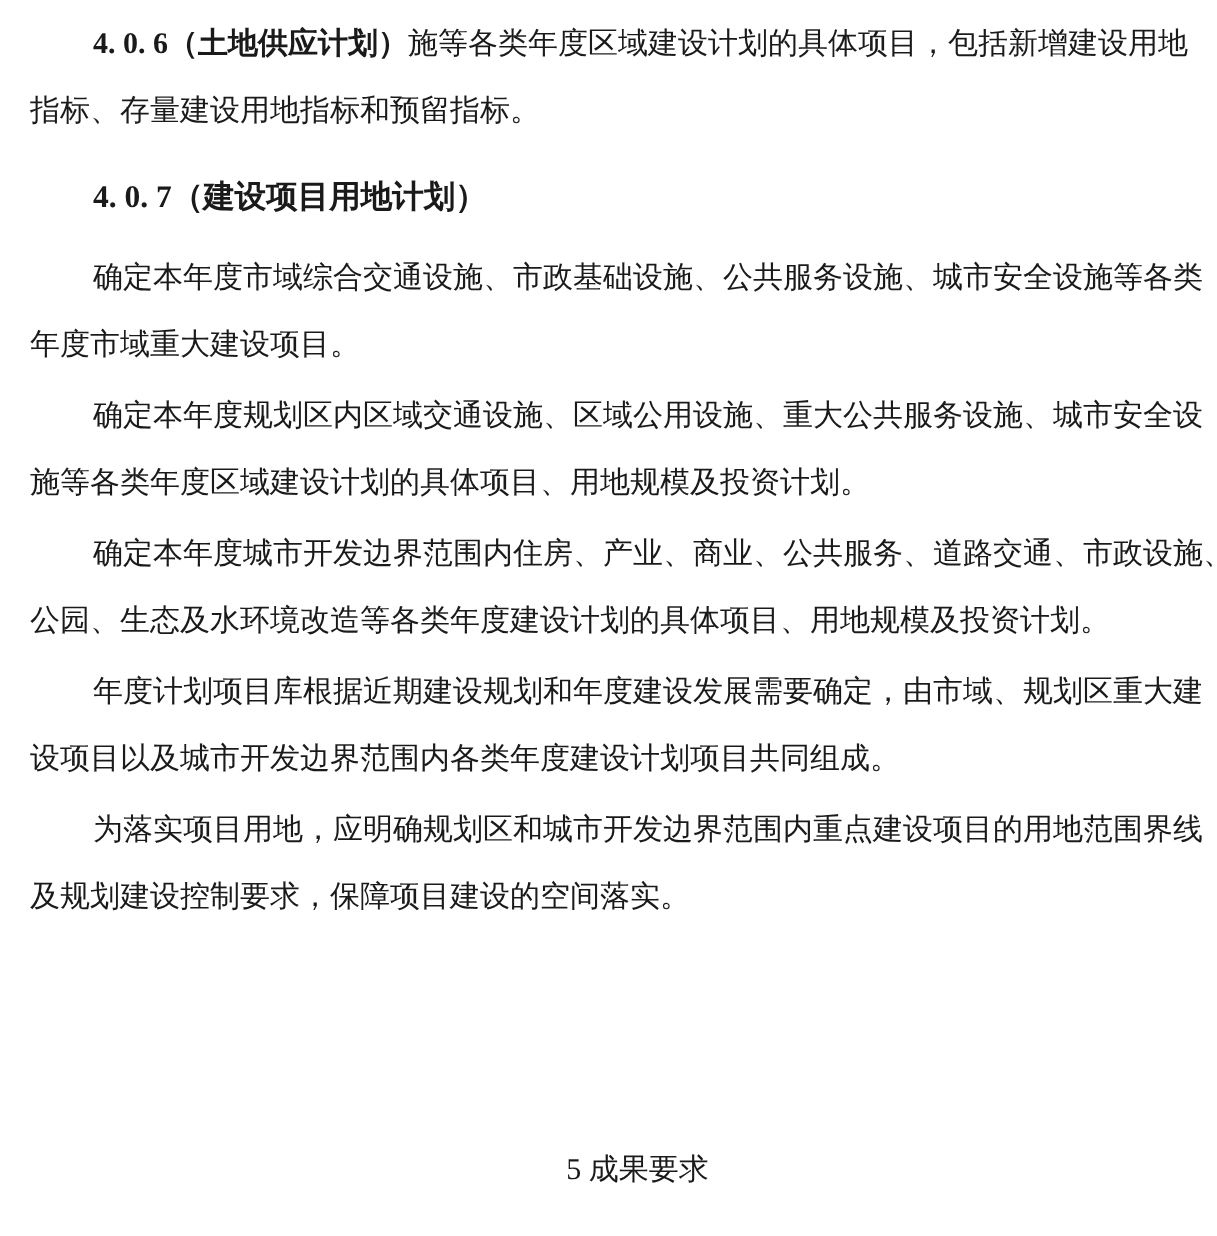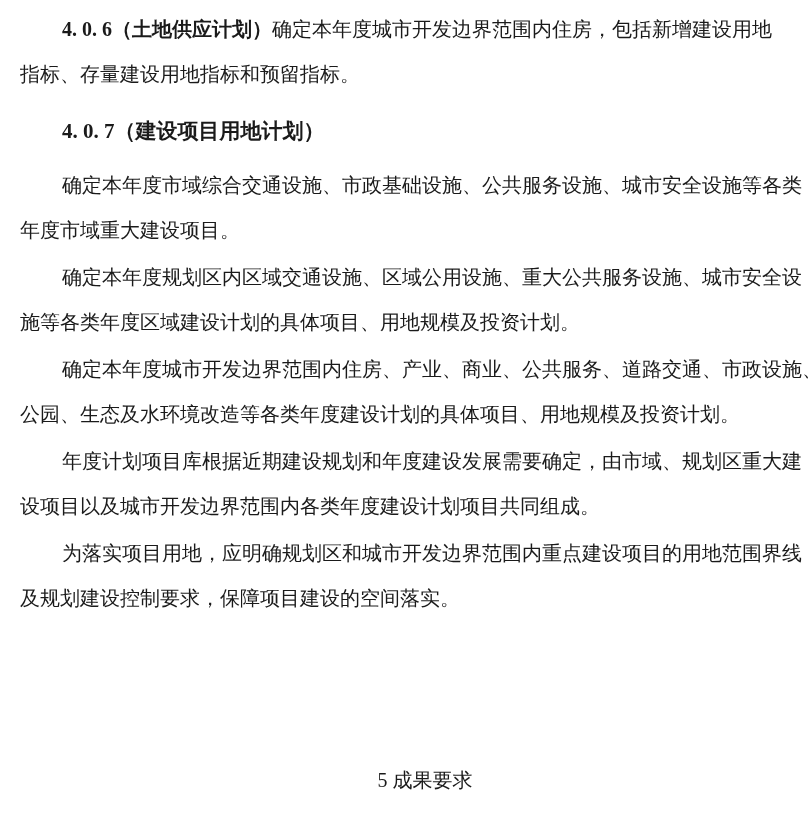--- a/index.html
+++ b/index.html
@@ -53,21 +53,21 @@
     line-height: 45px;
     font-size: 20px;
   }
 </style>
 </head>
 <body>
 
 <div class="page">
 
   <p class="para">
-    <span class="line indent"><span class="bold-inline">4. 0. 6（土地供应计划）</span><span>确定本年度城市开发边界范围内住房，包括新增建设用地</span></span>
+    <span class="line indent"><span class="bold-inline">4. 0. 6（土地供应计划）</span><span>施等各类年度区域建设计划的具体项目，包括新增建设用地</span></span>
     <span class="line">指标、存量建设用地指标和预留指标。</span>
   </p>
 
   <h3 class="clause-heading">4. 0. 7（建设项目用地计划）</h3>
 
   <p class="para">
     <span class="line indent">确定本年度市域综合交通设施、市政基础设施、公共服务设施、城市安全设施等各类</span>
     <span class="line">年度市域重大建设项目。</span>
   </p>
 

